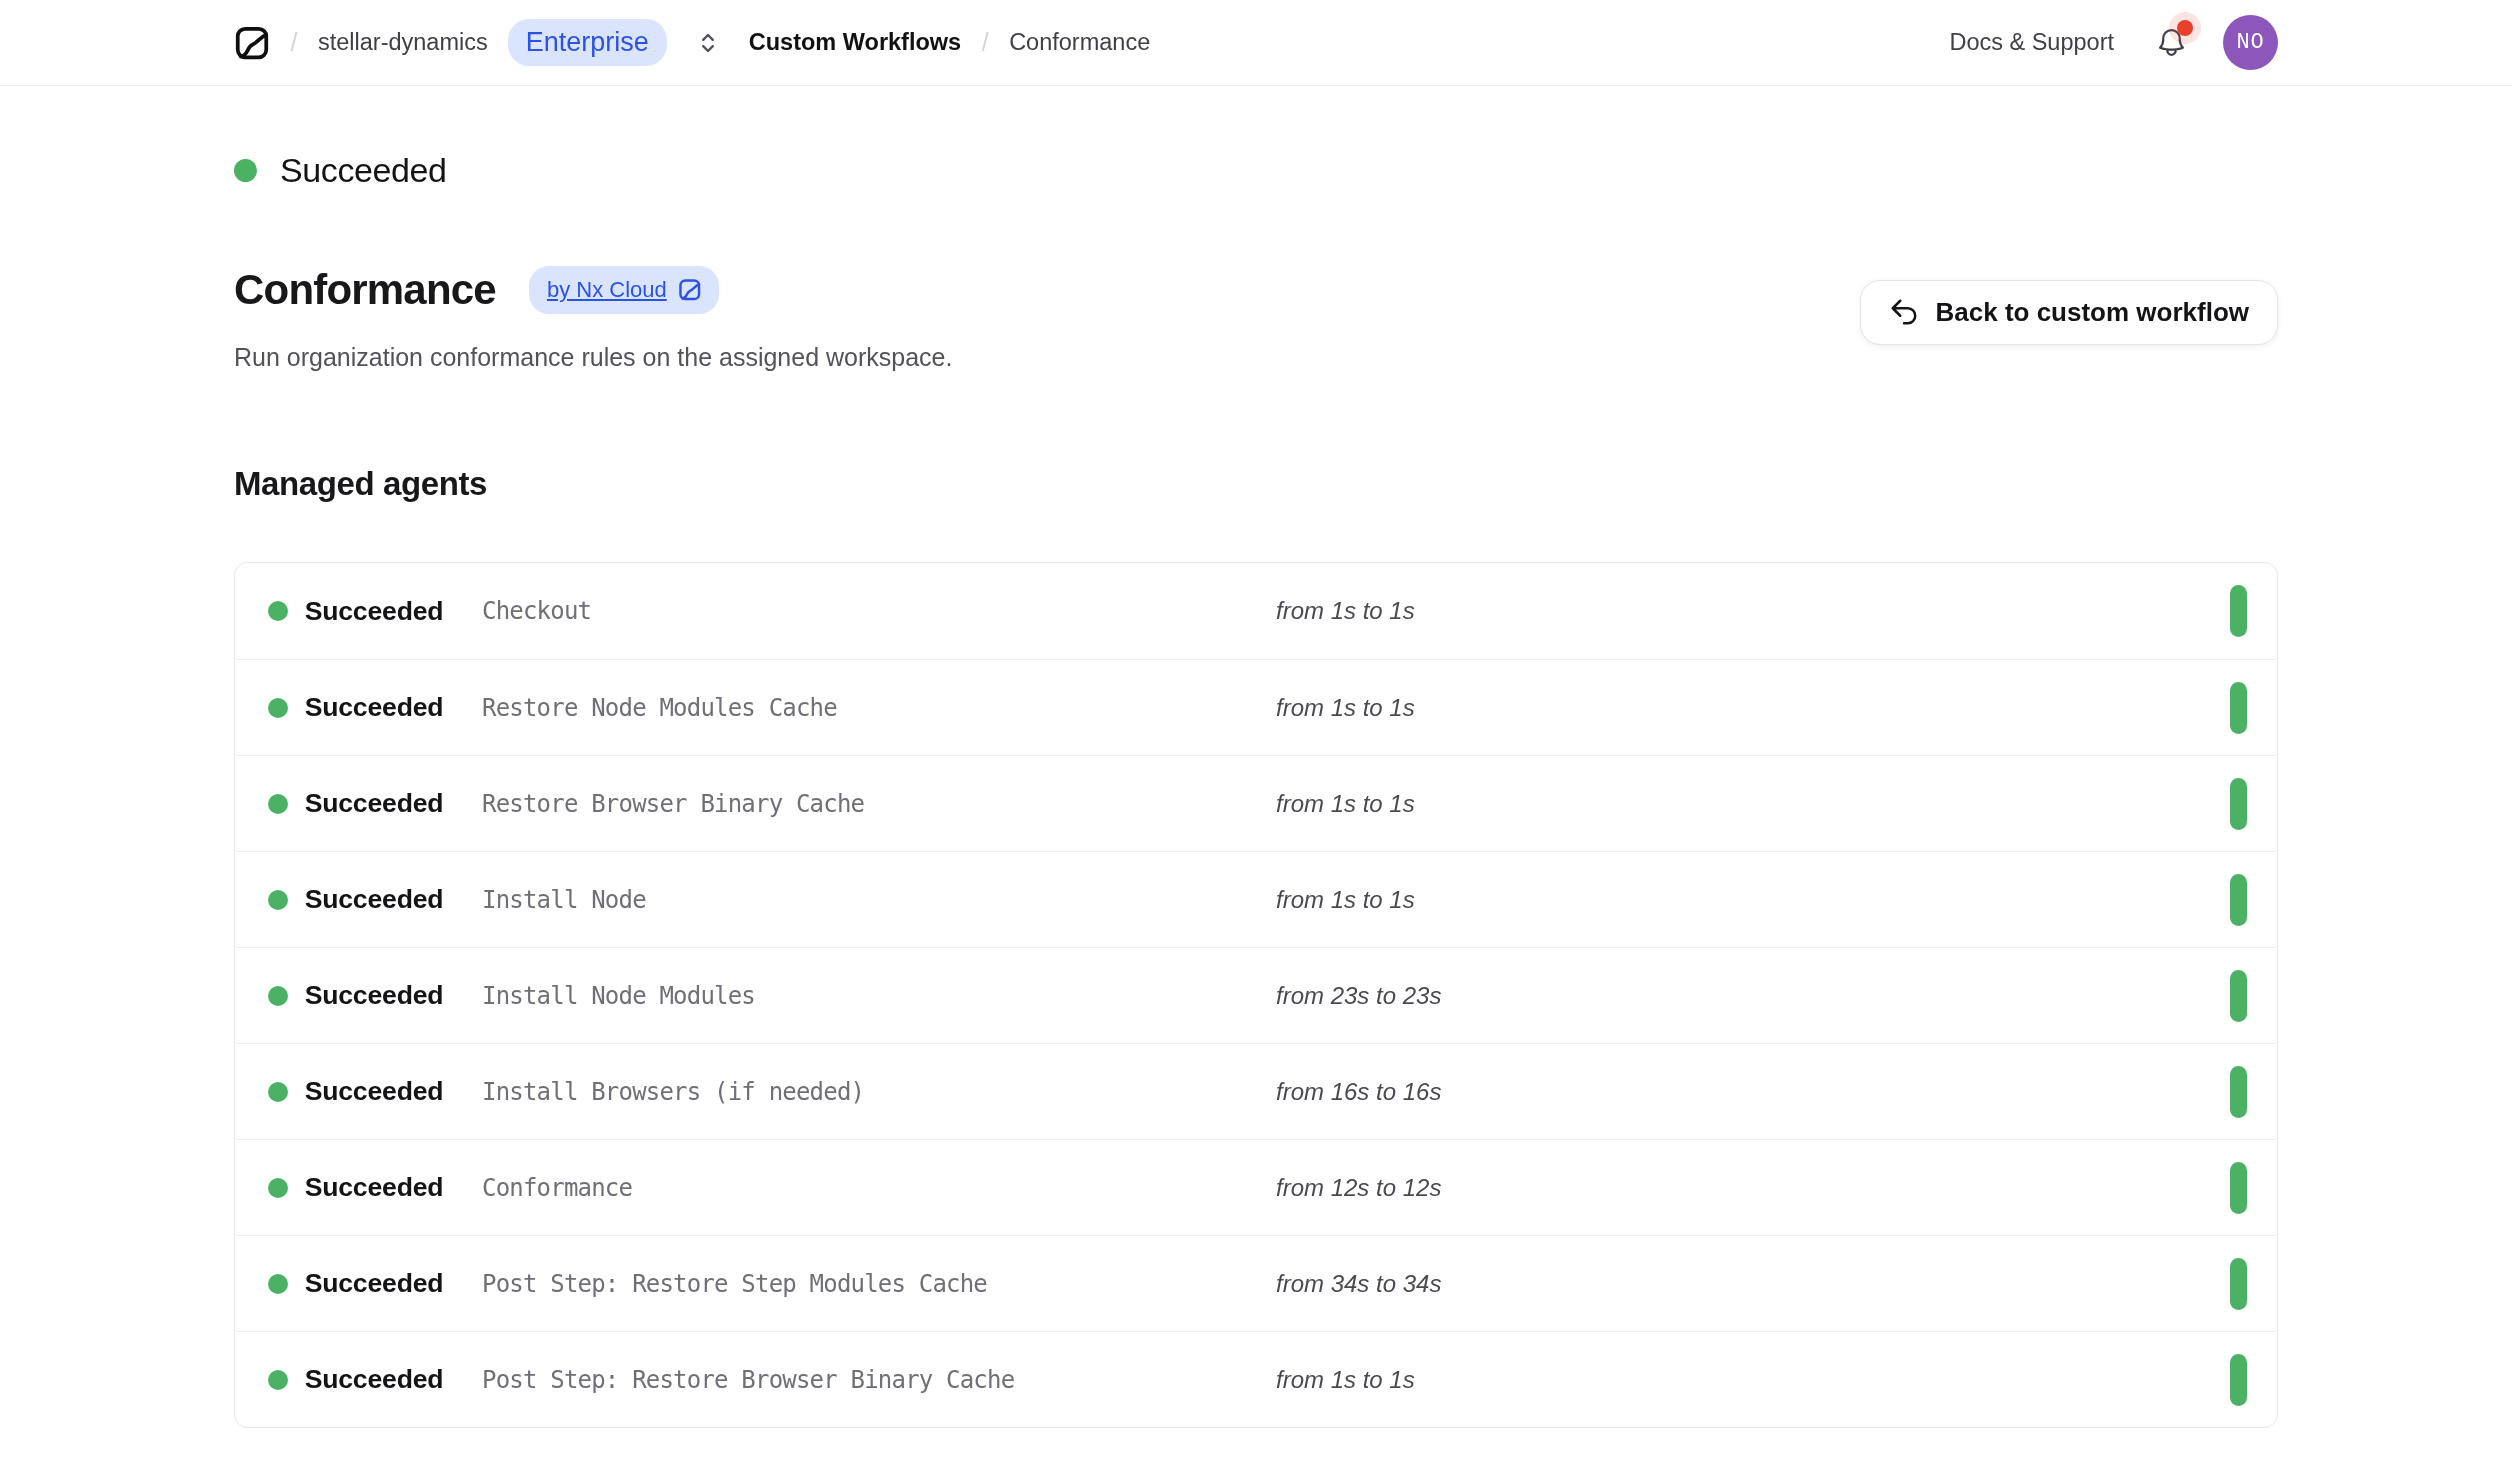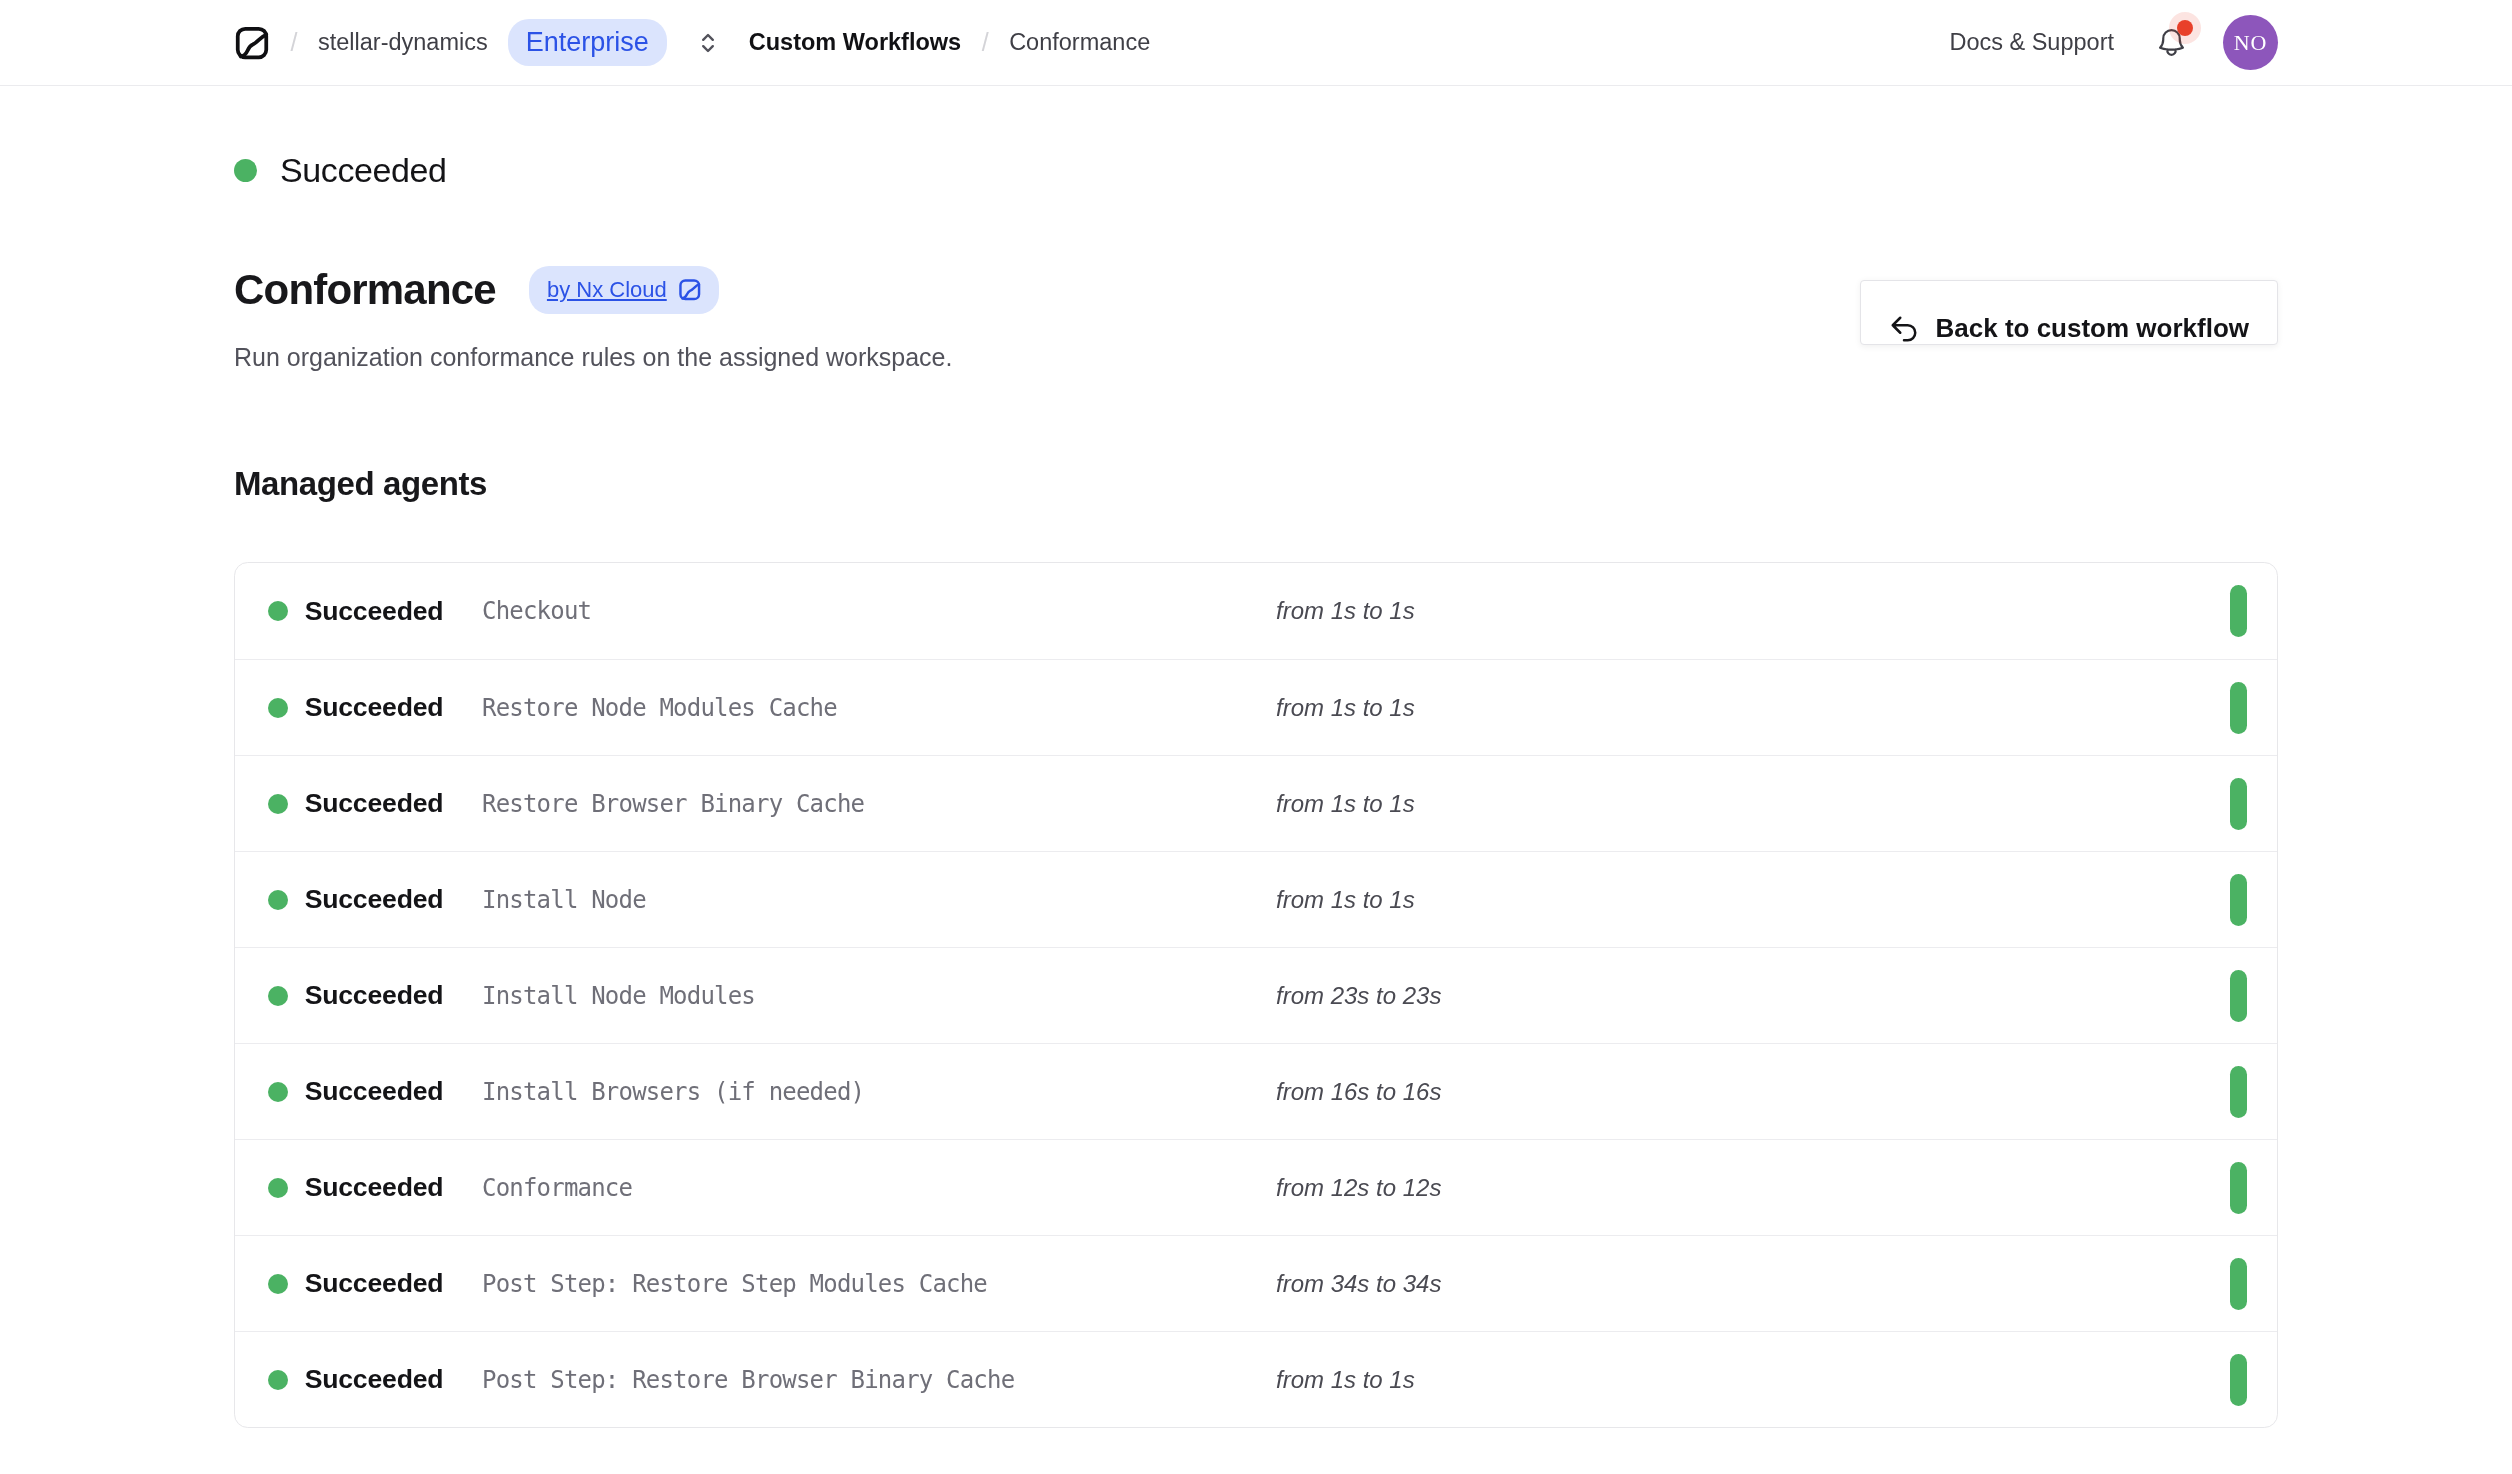--- a/index.html
+++ b/index.html
@@ -32,39 +32,39 @@
   .crumb.section{margin-left:29px;text-align:center;}
   .spacer{flex:1;}
   .docs-link{font-size:23.5px;color:var(--ink-soft);text-decoration:none;white-space:nowrap;}
   .bell-btn{position:relative;margin-left:41px;background:none;border:none;cursor:pointer;
     width:33px;height:33px;color:#3f3f46;}
   .halo{position:absolute;top:-14.4px;right:-13px;width:32px;height:32px;border-radius:50%;
     background:rgba(232,64,42,.14);display:flex;align-items:center;justify-content:center;}
   .dot-red{width:16px;height:16px;border-radius:50%;background:var(--alert-red);}
   .avatar{margin-left:35px;width:55px;height:55px;border-radius:50%;background:var(--avatar-bg);
     color:#fff;font-size:22px;letter-spacing:0.8px;display:flex;align-items:center;justify-content:center;
-    border:none;cursor:pointer;font-family:Liberation Serif, serif;}
+    border:none;cursor:pointer;font-family:Liberation Mono, monospace;}
 
   
   main{max-width:2044px;margin:0 auto;}
   .status-row{display:flex;align-items:center;gap:23px;padding-top:65px;}
   .dot{border-radius:50%;background:var(--green);flex:0 0 auto;}
   .dot.big{width:23px;height:23px;}
   .status-row .label{font-size:34px;font-weight:400;color:#141417;letter-spacing:-0.4px;}
   h1.workspace{margin-top:47px;font-size:36px;font-weight:700;letter-spacing:-0.4px;}
 
   .section-head{margin-top:76px;display:flex;align-items:flex-start;justify-content:space-between;}
   .title-row{display:flex;align-items:center;gap:33px;}
   h2.wf-title{font-size:42px;font-weight:700;letter-spacing:-0.8px;}
   .badge-provider{display:flex;align-items:center;gap:11px;background:var(--badge-bg);
     color:var(--badge-text);font-size:22px;padding:10.6px 18px;border-radius:20px;cursor:pointer;white-space:nowrap;}
   .badge-provider .mini-logo{width:23.5px;height:23.5px;color:var(--badge-text);}
   .wf-desc{margin-top:29px;font-size:25px;color:var(--gray);}
-  .back-btn{margin-top:13.7px;display:flex;align-items:flex-end;gap:16.7px;height:65px;padding:0 28px;
-    background:#fff;border:1.5px solid #e4e4e8;border-radius:4px;cursor:pointer;
+  .back-btn{margin-top:13.7px;display:flex;align-items:center;gap:16.7px;height:65px;padding:0 28px;
+    background:#fff;border:1.5px solid #e4e4e8;border-radius:20px;cursor:pointer;
     box-shadow:0 1.5px 6px rgba(17,17,20,.06);font-family:"Liberation Sans",sans-serif;}
   .back-btn .icon{width:30px;height:30px;color:#141417;}
   .back-btn .txt{font-size:26px;font-weight:700;color:#141417;white-space:nowrap;}
 
   h3.agents-title{margin-top:93px;font-size:33px;font-weight:700;letter-spacing:-0.4px;}
 
   .agents-card{margin-top:59px;border:1.5px solid var(--border);border-radius:13.7px;background:#fff;overflow:hidden;}
   .agent-row{height:96px;display:grid;grid-template-columns:214px 794px 1fr 16.7px;
     align-items:center;padding:0 30px 0 33px;}
   .agent-row + .agent-row{border-top:1.5px solid #ececef;}

